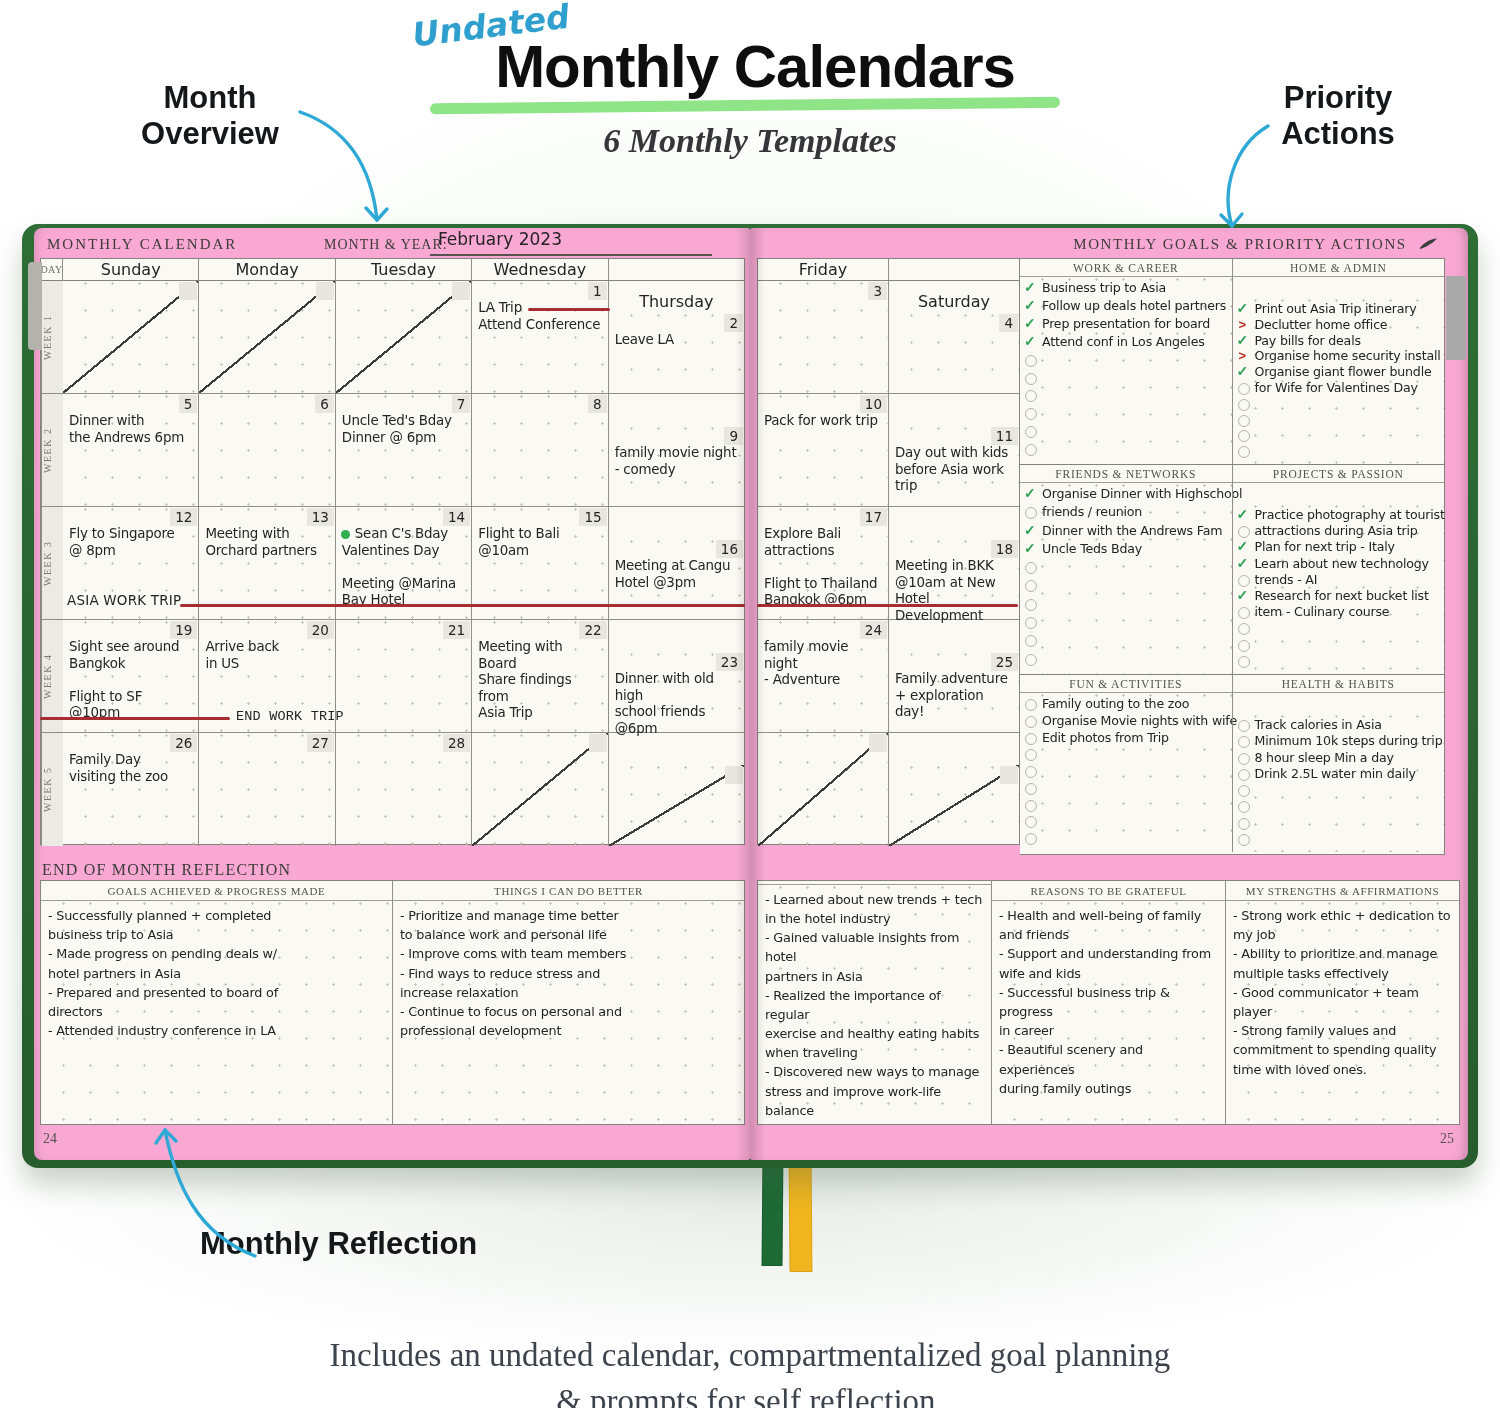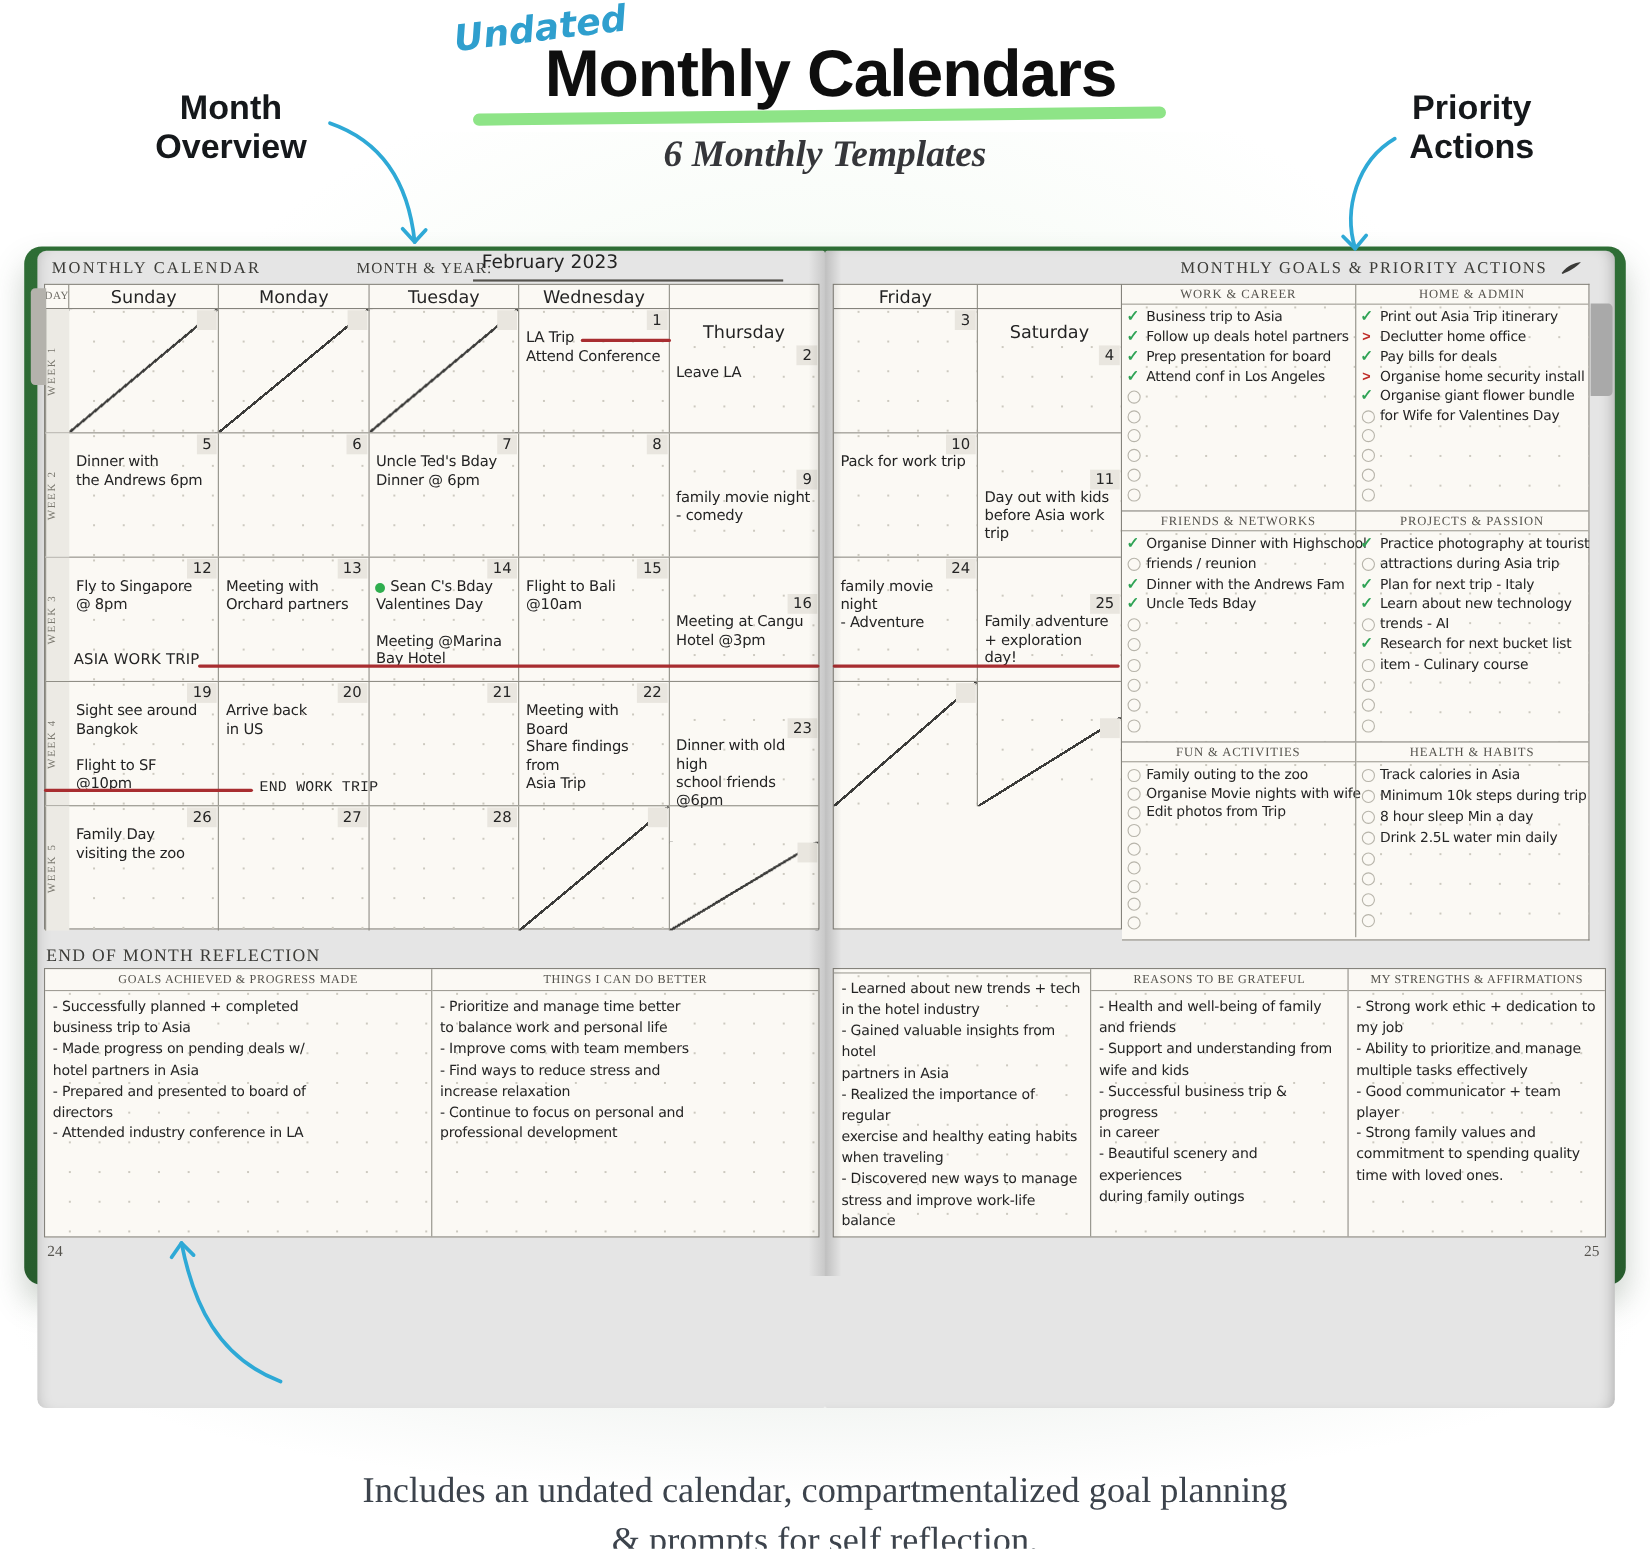--- a/index.html
+++ b/index.html
@@ -32,21 +32,21 @@
   .arrows { position:absolute; left:0; top:0; z-index:6; pointer-events:none; }
   .arrows path { stroke:#2ea9d6; stroke-width:3.4; fill:none; stroke-linecap:round; }
 
   .caption { position:absolute; left:250px; top:1332px; width:1000px; text-align:center;
     font-family:"Liberation Serif",serif; font-size:33px; color:#3c434c; line-height:1.4; white-space:pre-line; }
 
   
   .book { position:absolute; left:22px; top:224px; width:1456px; height:944px; z-index:2; }
   .cover { position:absolute; inset:0; background:linear-gradient(#2e6d35,#275c2d);
     border-radius:16px; box-shadow:0 16px 28px rgba(70,90,70,0.28); }
-  .page { position:absolute; top:4px; height:1052px; background:#e5e5e5; }
+  .page { position:absolute; top:4px; height:932px; background:#f9a8d4; }
   .page-left { left:12px; width:716px; border-radius:8px 2px 2px 8px; box-shadow:inset 8px 0 14px -10px rgba(0,0,0,0.25); }
   .page-right { left:728px; width:718px; border-radius:2px 8px 8px 2px; box-shadow:inset -9px 0 14px -9px rgba(0,0,0,0.3); }
   .seam { position:absolute; left:713px; top:4px; width:30px; height:932px; z-index:3;
     background:linear-gradient(to right, rgba(0,0,0,0) 0%, rgba(0,0,0,0.12) 48%, rgba(0,0,0,0.16) 52%, rgba(0,0,0,0) 100%); }
   .tab-left { position:absolute; left:6px; top:38px; width:14px; height:88px; background:#b4b2ac; border-radius:4px 0 0 4px; z-index:1; }
   .tab-right { position:absolute; left:1424px; top:52px; width:20px; height:84px; background:#a9a9a9; border-radius:0 4px 4px 0; z-index:4; }
 
   .ribbon { position:absolute; z-index:1; }
   .ribbon-green { left:762px; top:1150px; width:21px; height:116px; background:#1d6a35; box-shadow:inset 0 0 0 1px rgba(0,0,0,0.15); transform:rotate(0.5deg); }
   .ribbon-yellow { left:789px; top:1150px; width:23px; height:122px; background:#f0b51f; box-shadow:inset 0 0 0 1px rgba(0,0,0,0.1); transform:rotate(-0.5deg); }
@@ -96,21 +96,21 @@
   
   .redmark { position:absolute; z-index:3; background:#a82d30; height:3px; border-radius:2px; }
   .red-label { position:absolute; z-index:3; font-size:13.5px; letter-spacing:0.2px; }
 
   
   .goals { position:absolute; left:270px; top:30px; width:425px; height:597px;
     border:1.4px solid #85837c; border-left:none; background:#fbf9f4; display:flex; flex-direction:column; }
   .gsec { display:flex; }
   .gsec + .gsec { border-top:1.2px solid #85837c; }
   .gcol { flex:1; display:flex; flex-direction:column; min-width:0; }
-  .gcol + .gcol { border-left:1px solid #908e86; }
+  .gcol + .gcol { border-left:1px solid #908e86;gap:21px; }
   .ghdr { height:18px; border-bottom:1px solid #a09d95; text-align:center;
     font-family:"Liberation Serif",serif; font-size:11.5px; letter-spacing:0.8px; color:#54524c; line-height:18px;
     white-space:nowrap; overflow:hidden; }
   .gsec-list { flex:1; display:flex; flex-direction:column; padding:4px 3px 4px 4px; }
   .grow { display:flex; flex:1; align-items:flex-start; gap:5px; min-height:0; }
   .gm { width:13px; flex:0 0 13px; position:relative; height:14px; }
   .gm.m-check::before { content:"\2713"; position:absolute; left:0; top:-1px; color:#2fa355; font-weight:700; font-size:14px; line-height:15px; }
   .gm.m-arrow::before { content:">"; position:absolute; left:2px; top:-1px; color:#bf2b26; font-weight:700; font-size:13px; line-height:15px; }
   .gm.m-circle::before { content:""; position:absolute; left:1px; top:2px; width:10px; height:10px; border:1.4px solid #b7b4aa; border-radius:50%; }
   .gt { font-size:12.6px; line-height:1.12; letter-spacing:-0.2px; white-space:nowrap; }
@@ -380,20 +380,36 @@
               <div class="ctext hand">Pack for work trip</div>
             </div>
           <div class="cell dots">
               <span class="num hand">11</span>
               <div class="ctext hand">Day out with kids
 before Asia work trip</div>
             </div>
         </div>
         <div class="week-row">
           <div class="cell dots">
+              <span class="num hand">17</span>
+              <div class="ctext hand">Explore Bali
+attractions
+
+Flight to Thailand
+Bangkok @6pm</div>
+            </div>
+          <div class="cell dots">
+              <span class="num hand">18</span>
+              <div class="ctext hand">Meeting in BKK
+@10am at New
+Hotel Development</div>
+            </div>
+        </div>
+        <div class="week-row">
+          <div class="cell dots">
               <span class="num hand">24</span>
               <div class="ctext hand">family movie night
 - Adventure</div>
             </div>
           <div class="cell dots">
               <span class="num hand">25</span>
               <div class="ctext hand">Family adventure
 + exploration day!</div>
             </div>
         </div>

